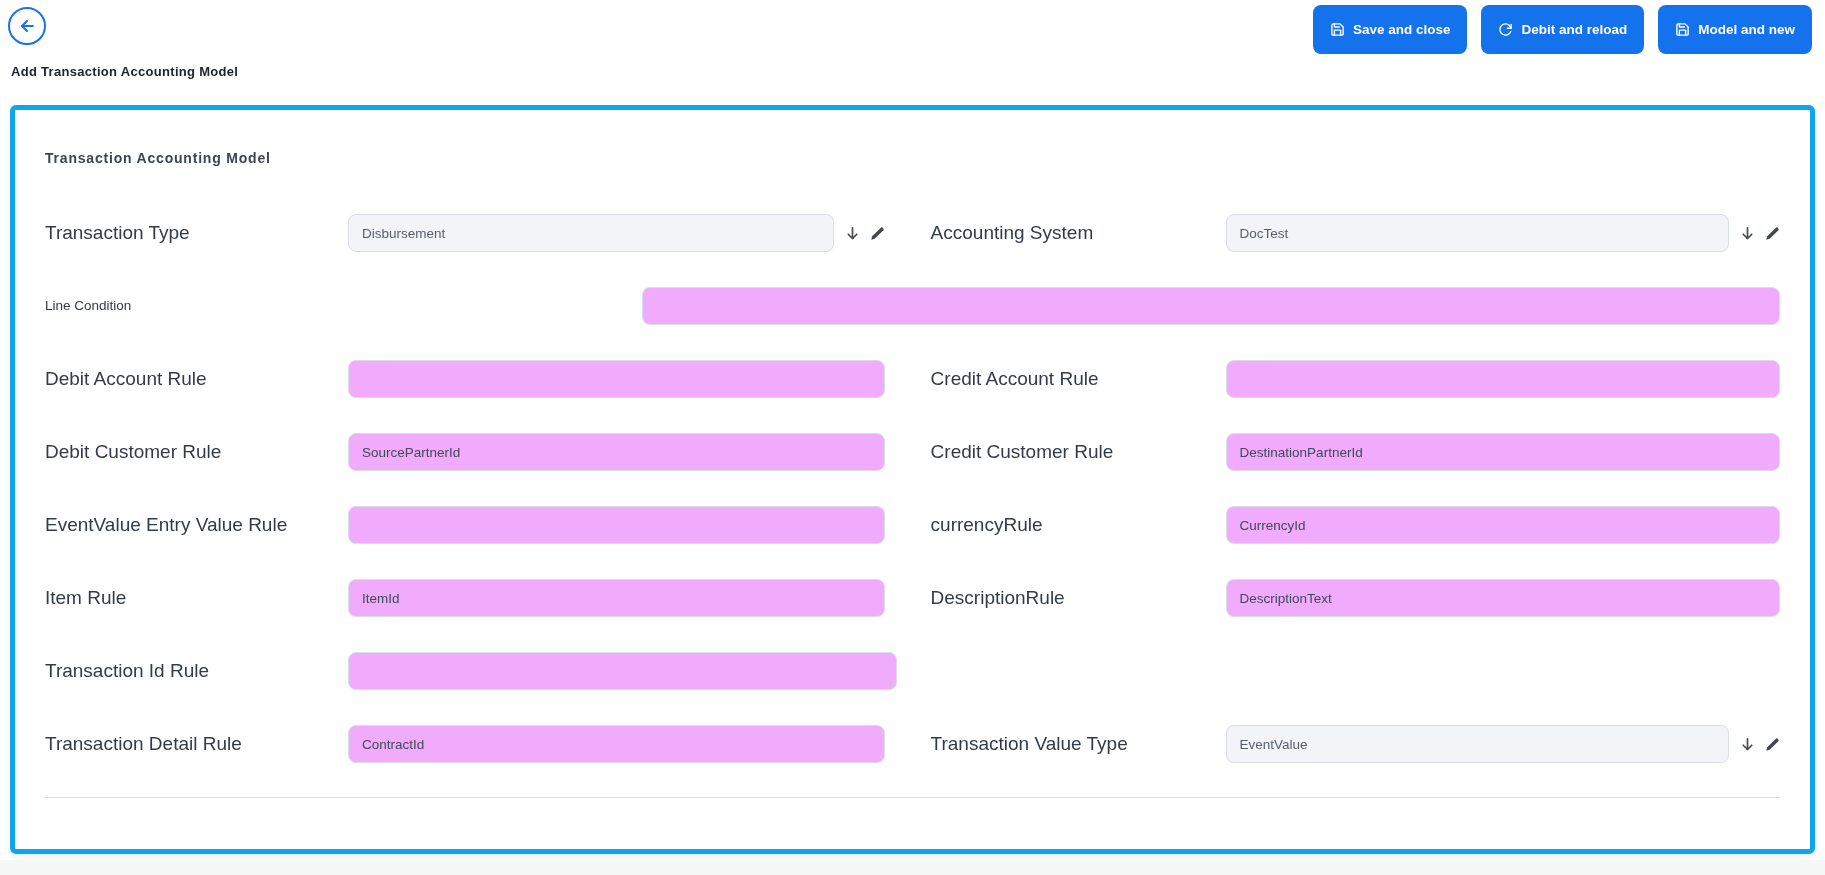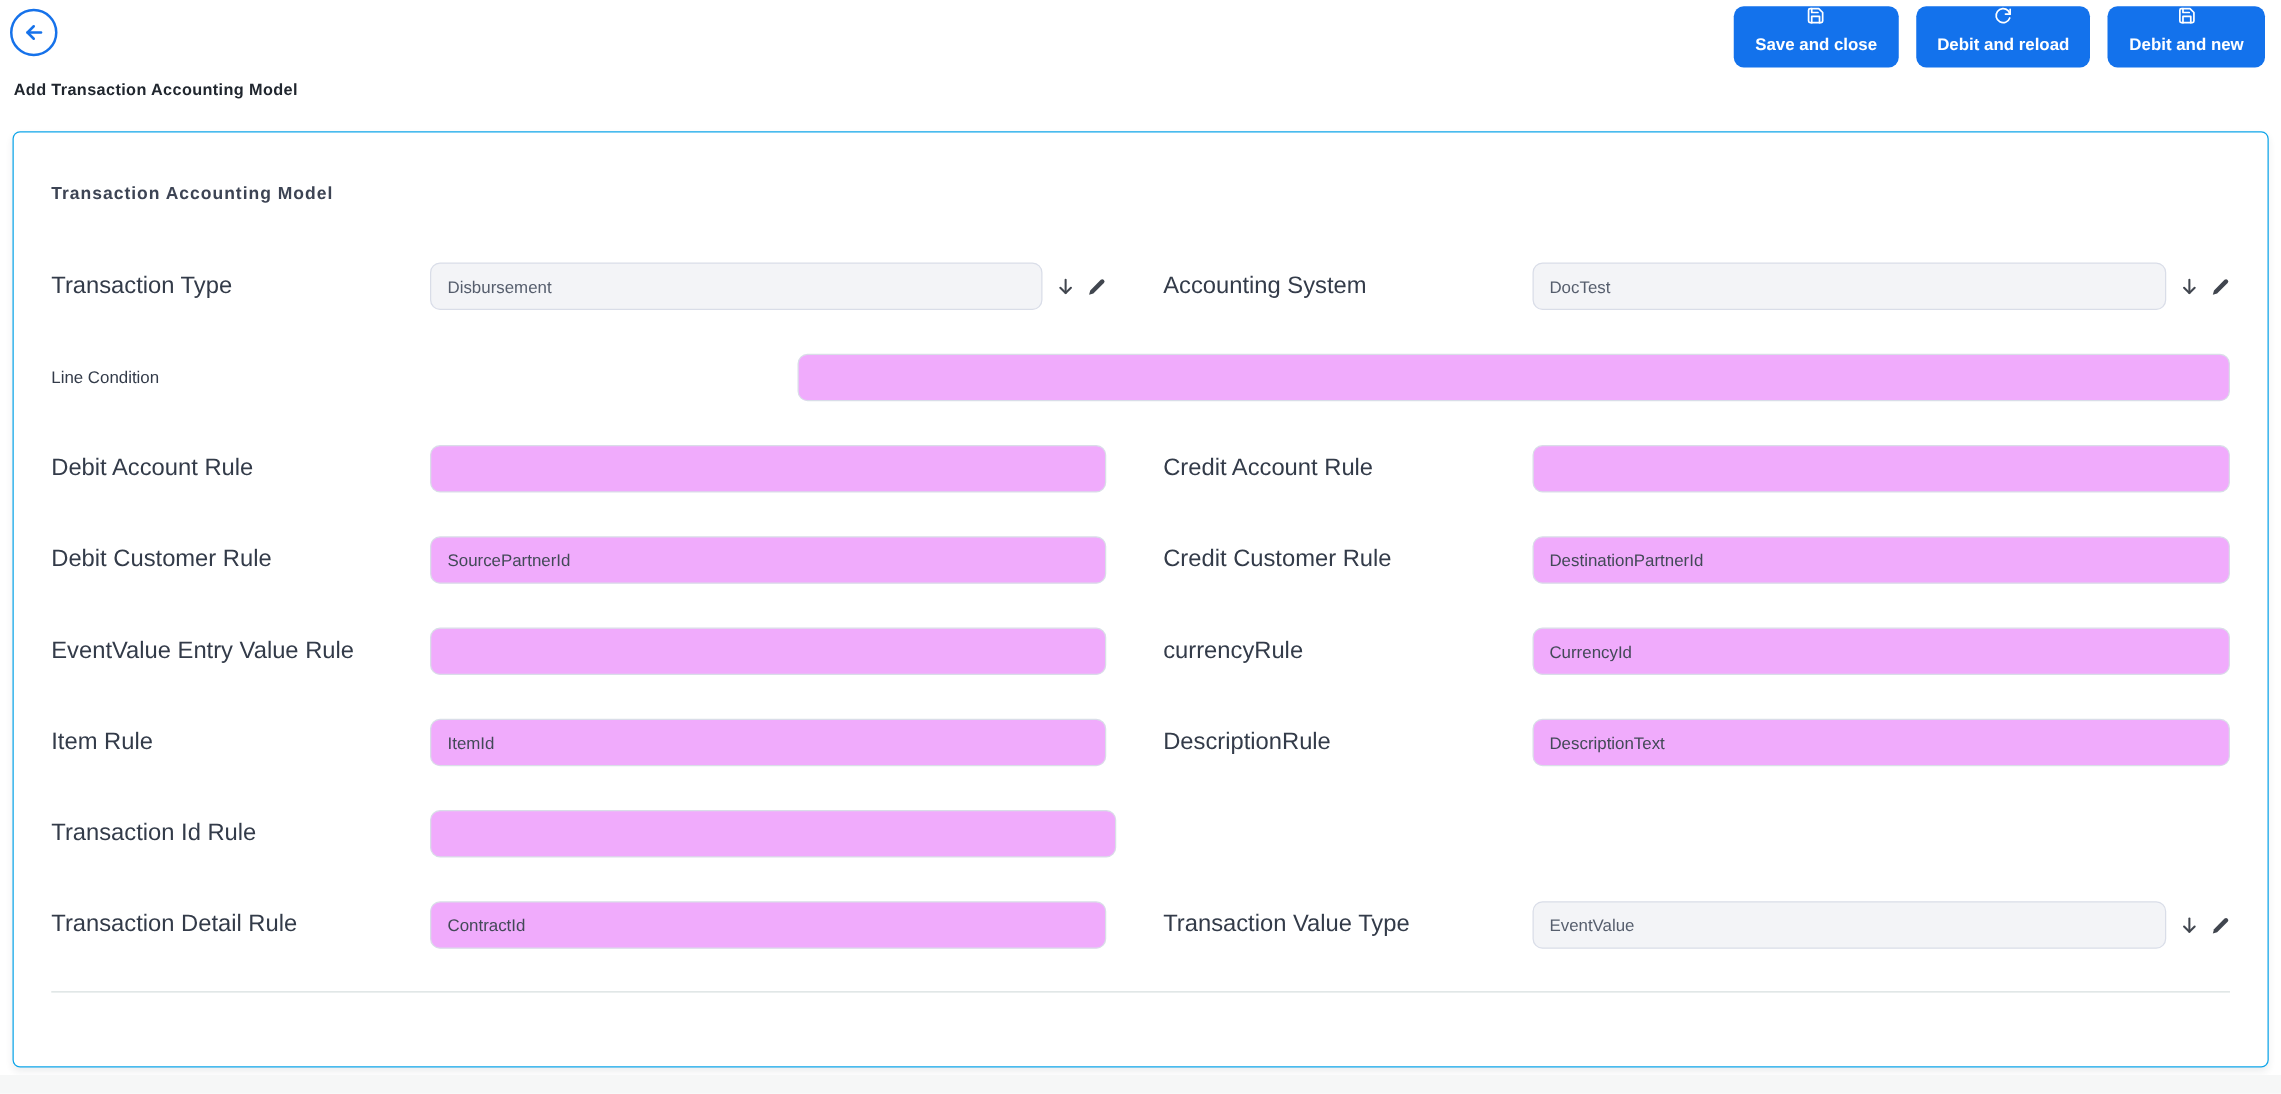--- a/index.html
+++ b/index.html
@@ -1,22 +1,22 @@
 <!DOCTYPE html>
 <html><head>
 <meta charset="utf-8">
 <style>
   * { margin:0; padding:0; box-sizing:border-box; }
   html,body { width:1825px; height:875px; background:#ffffff; font-family:"Liberation Sans", sans-serif; overflow:hidden; }
   .header { position:relative; height:105px; }
   .back-btn { position:absolute; left:8px; top:7px; width:38px; height:38px; border-radius:50%; background:#fff; border:2px solid #1672ea; display:flex; align-items:center; justify-content:center; cursor:pointer; }
   .top-buttons { position:absolute; right:13px; top:5px; display:flex; gap:14px; }
-  .btn-blue { display:flex; align-items:center; gap:8px; height:49px; padding:0 17px; background:#1372ec; color:#fff; border:none; border-radius:8px; font-family:"Liberation Sans", sans-serif; font-size:13.5px; font-weight:700; cursor:pointer;flex-direction:column; }
+  .btn-blue { display:flex; align-items:center; gap:8px; height:49px; padding:0 17px; background:#1372ec; color:#fff; border:none; border-radius:8px; font-family:"Liberation Sans", sans-serif; font-size:13.5px; font-weight:700; cursor:pointer; }
   .page-title { position:absolute; left:11px; top:64px; font-size:13px; font-weight:600; color:#20262e; letter-spacing:0.3px; }
-  .card { position:absolute; left:10px; right:10px; top:105px; height:749px; background:#fff; border:1px solid #0ea5e9; border-radius:6px; box-shadow:0 3px 6px rgba(40,50,60,0.08); padding:40px 30px 0 30px; }
+  .card { position:absolute; left:10px; right:10px; top:105px; height:749px; background:#fff; border:5px solid #0ea5e9; border-radius:6px; box-shadow:0 3px 6px rgba(40,50,60,0.08); padding:40px 30px 0 30px; }
   .section-title { font-size:14px; font-weight:700; color:#3d4454; letter-spacing:0.8px; margin-bottom:48px; }
   .form-row { display:flex; margin-bottom:35px; }
   .half { width:852px; display:flex; }
   .half + .half { margin-left:46px; width:862px; }
   .f-label { width:303px; line-height:38px; font-size:19px; color:#333b49; }
   .half + .half .f-label { width:295px; }
   .f-label-wide { width:597px; line-height:38px; font-size:13.5px; color:#333b49; }
   .field { flex:1; display:flex; align-items:center; }
   .field input { flex:1; min-width:0; height:38px; border:1px solid #d9dde8; border-radius:8px; padding:0 13px; font-family:"Liberation Sans", sans-serif; font-size:13.5px; color:#424957; background:#f0abfc; outline:none; }
   .field input.select-input { background:#f3f4f7; color:#565e6d; }
@@ -59,21 +59,21 @@
       <span>Debit and reload</span>
     </button>
     <button class="btn-blue">
       <span>
         <svg width="15" height="15" viewBox="0 0 24 24" fill="none" stroke="#ffffff" stroke-width="2.2" stroke-linecap="round" stroke-linejoin="round">
             <path d="M19 21H5a2 2 0 0 1-2-2V5a2 2 0 0 1 2-2h11l5 5v11a2 2 0 0 1-2 2z"></path>
             <polyline points="17 21 17 13 7 13 7 21"></polyline>
             <polyline points="7 3 7 8 15 8"></polyline>
           </svg>
       </span>
-      <span>Debit and new</span>
+      <span>Model and new</span>
     </button>
   </div>
   <div class="page-title">Add Transaction Accounting Model</div>
 </div>
 
 <div class="card">
   <div class="section-title">Transaction Accounting Model</div>
 
   <div class="form-row">
     <div class="half">

